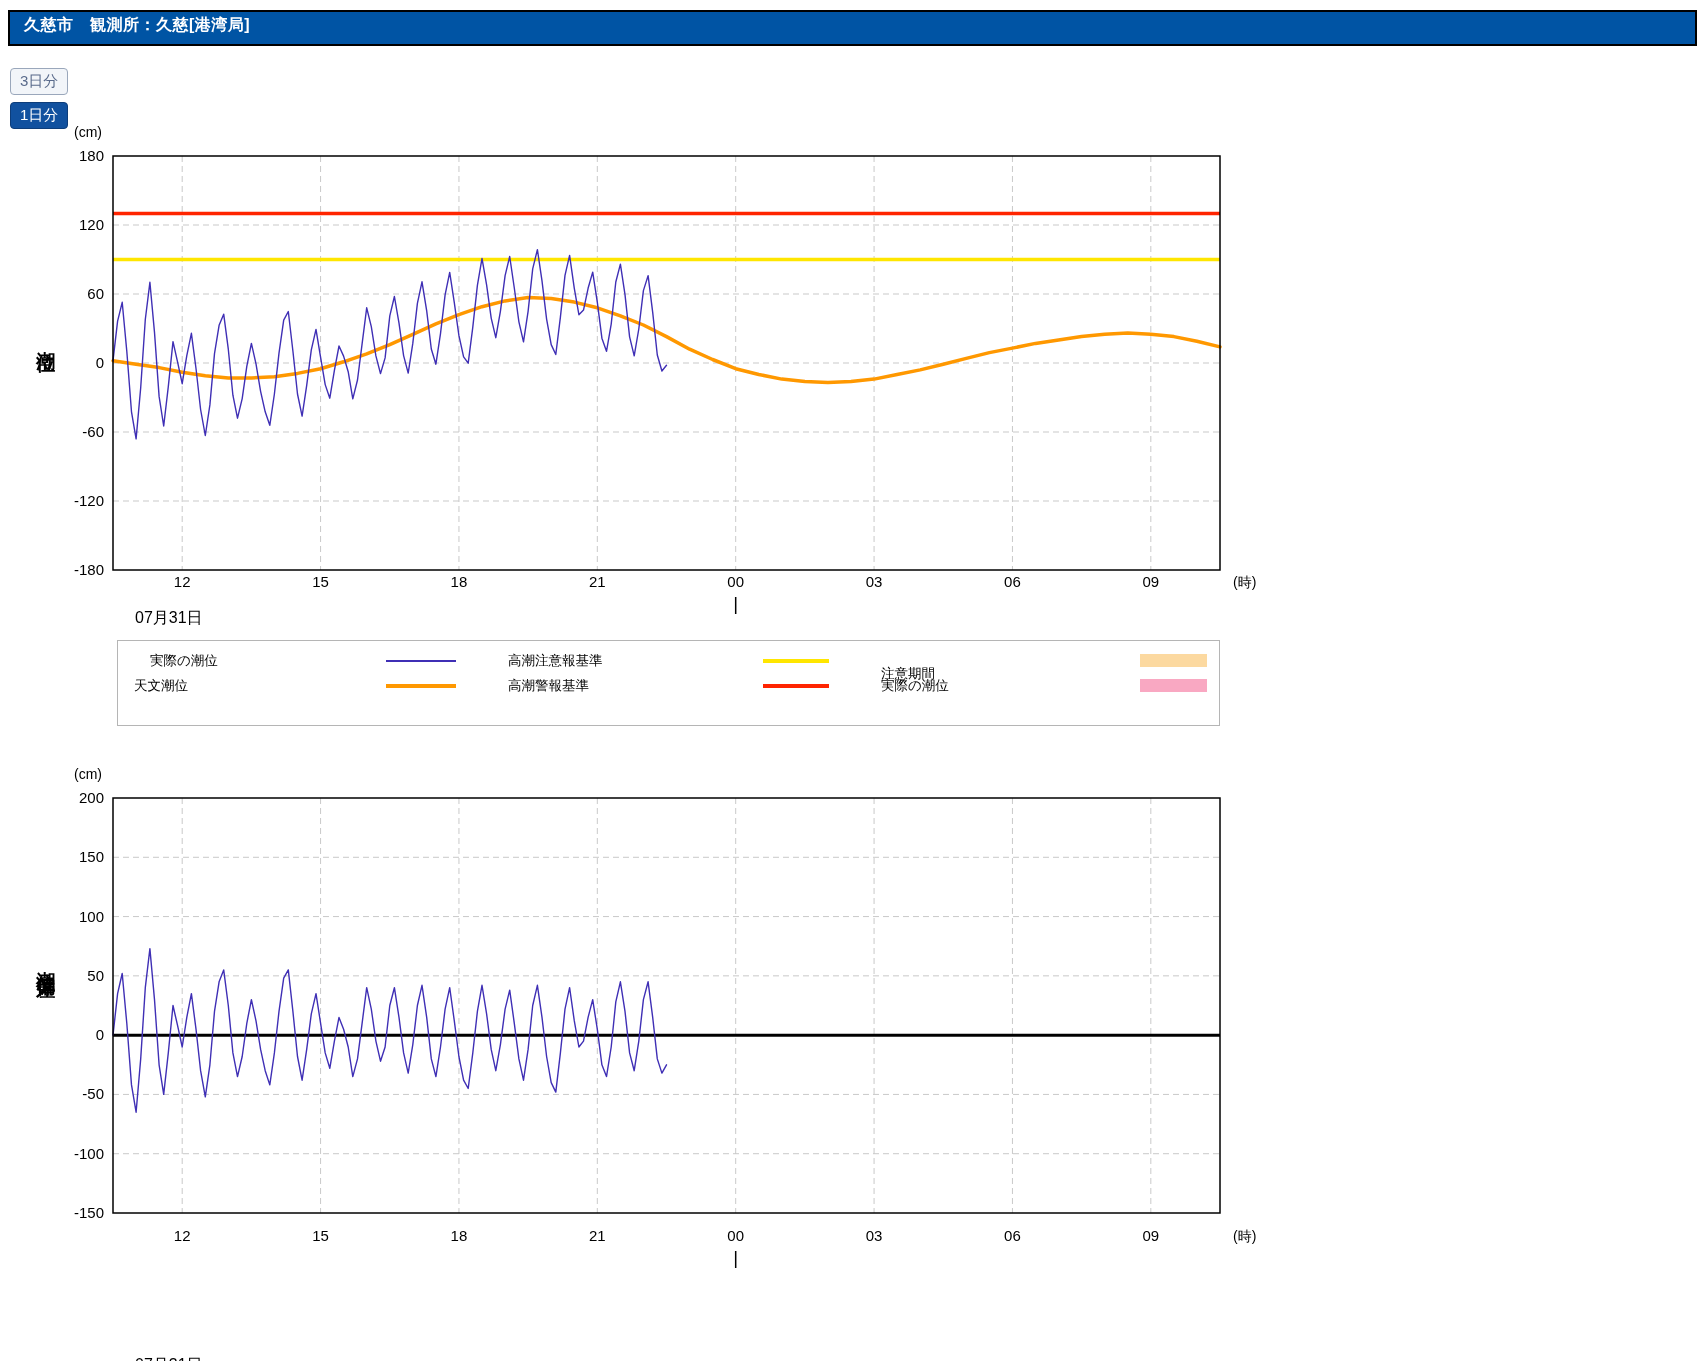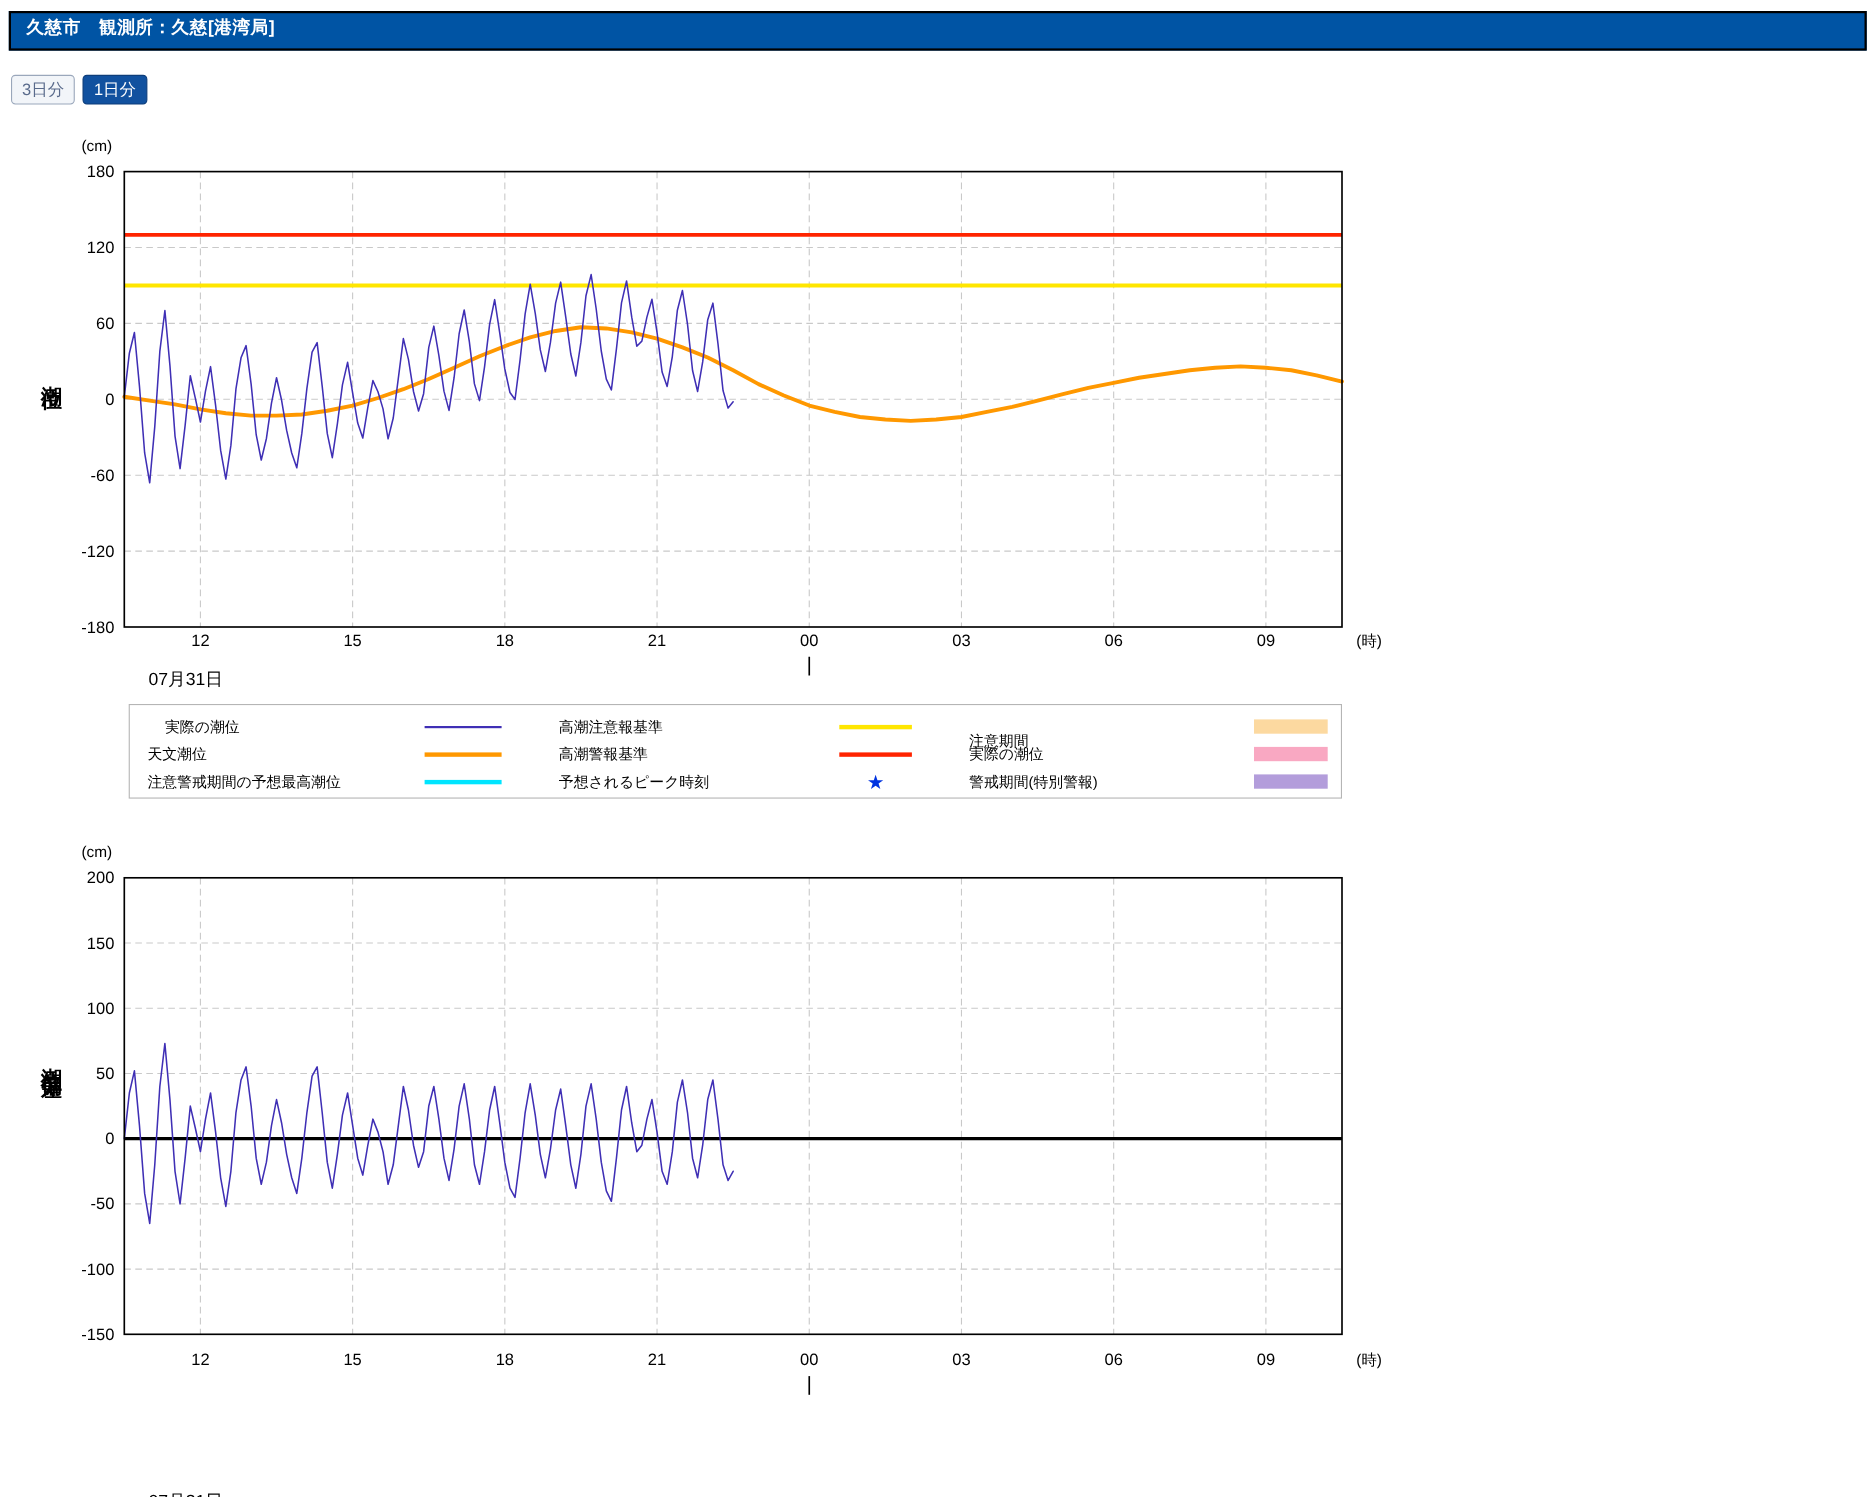--- a/index.html
+++ b/index.html
@@ -6,21 +6,21 @@
   body{
     width:1705px;height:1361px;overflow:hidden;position:relative;
     font-family:"Liberation Sans", sans-serif;color:#000;
   }
   .header{
     position:absolute;left:8px;top:10px;right:8px;height:26px;
     background:#0054a4;border:2px solid #000;
     display:flex;align-items:flex-start;padding:3px 14px;
   }
   .header span{color:#fff;font-weight:bold;font-size:16px;letter-spacing:.5px;}
-  .toolbar{position:absolute;left:10px;top:68px;display:flex;gap:7px;}
+  .toolbar{position:absolute;left:10px;top:68px;display:flex;gap:7px;flex-direction:column;}
   .btn{
     font-family:"Liberation Sans", sans-serif;font-size:15px;
     padding:3px 9px;border-radius:4px;cursor:pointer;
   }
   .btn.inactive{background:#f2f5f9;border:1px solid #9aa7bb;color:#5a6b8c;}
   .btn.active{background:#11519f;border:1px solid #0d3d7a;color:#fff;}
   .ylabel{
     position:absolute;writing-mode:vertical-rl;text-orientation:upright;
     font-weight:bold;font-size:19px;line-height:1.25;letter-spacing:3px;
   }
@@ -118,34 +118,20 @@
       </span>
       <span class="legend-label" style="left: 390px; text-align: right;">高潮警報基準</span>
       <span class="legend-swatch" style="left: 645px; width: 66px;">
         <span class="swatch-line" style="width: 66px; height: 4px; background: rgb(255, 36, 0);"></span>
       </span>
       <span class="legend-label" style="left: 763px;">実際の潮位</span>
       <span class="legend-swatch" style="left: 1022px; width: 67px;">
         <span class="swatch-box" style="width: 67px; background: rgb(249, 168, 194);"></span>
       </span>
     </div>
-    <div class="legend-row">
-      <span class="legend-label" style="left: 16px;">注意警戒期間の予想最高潮位</span>
-      <span class="legend-swatch" style="left: 268px; width: 70px;">
-        <span class="swatch-line" style="width: 70px; height: 4px; background: rgb(0, 229, 255);"></span>
-      </span>
-      <span class="legend-label" style="left: 390px;">予想されるピーク時刻</span>
-      <span class="legend-swatch" style="left: 645px; width: 66px; justify-content: center;">
-        <span class="swatch-star" style="color: rgb(0, 51, 224);">★</span>
-      </span>
-      <span class="legend-label" style="left: 763px;">警戒期間(特別警報)</span>
-      <span class="legend-swatch" style="left: 1022px; width: 67px;">
-        <span class="swatch-box" style="width: 67px; background: rgb(179, 157, 219);"></span>
-      </span>
-    </div>
   </div>
 
 <svg id="chart2" width="1240" height="615">
     <line x1="53" x2="1160" y1="95.28571428571428" y2="95.28571428571428" stroke="#c9c9c9" stroke-width="1" stroke-dasharray="6 4"></line>
     <line x1="53" x2="1160" y1="154.57142857142856" y2="154.57142857142856" stroke="#c9c9c9" stroke-width="1" stroke-dasharray="6 4"></line>
     <line x1="53" x2="1160" y1="213.85714285714286" y2="213.85714285714286" stroke="#c9c9c9" stroke-width="1" stroke-dasharray="6 4"></line>
     <line x1="53" x2="1160" y1="273.1428571428571" y2="273.1428571428571" stroke="#c9c9c9" stroke-width="1" stroke-dasharray="6 4"></line>
     <line x1="53" x2="1160" y1="332.42857142857144" y2="332.42857142857144" stroke="#c9c9c9" stroke-width="1" stroke-dasharray="6 4"></line>
     <line x1="53" x2="1160" y1="391.7142857142857" y2="391.7142857142857" stroke="#c9c9c9" stroke-width="1" stroke-dasharray="6 4"></line>
     <line x1="122.1875" x2="122.1875" y1="36" y2="451" stroke="#c9c9c9" stroke-width="1" stroke-dasharray="6 4"></line>

